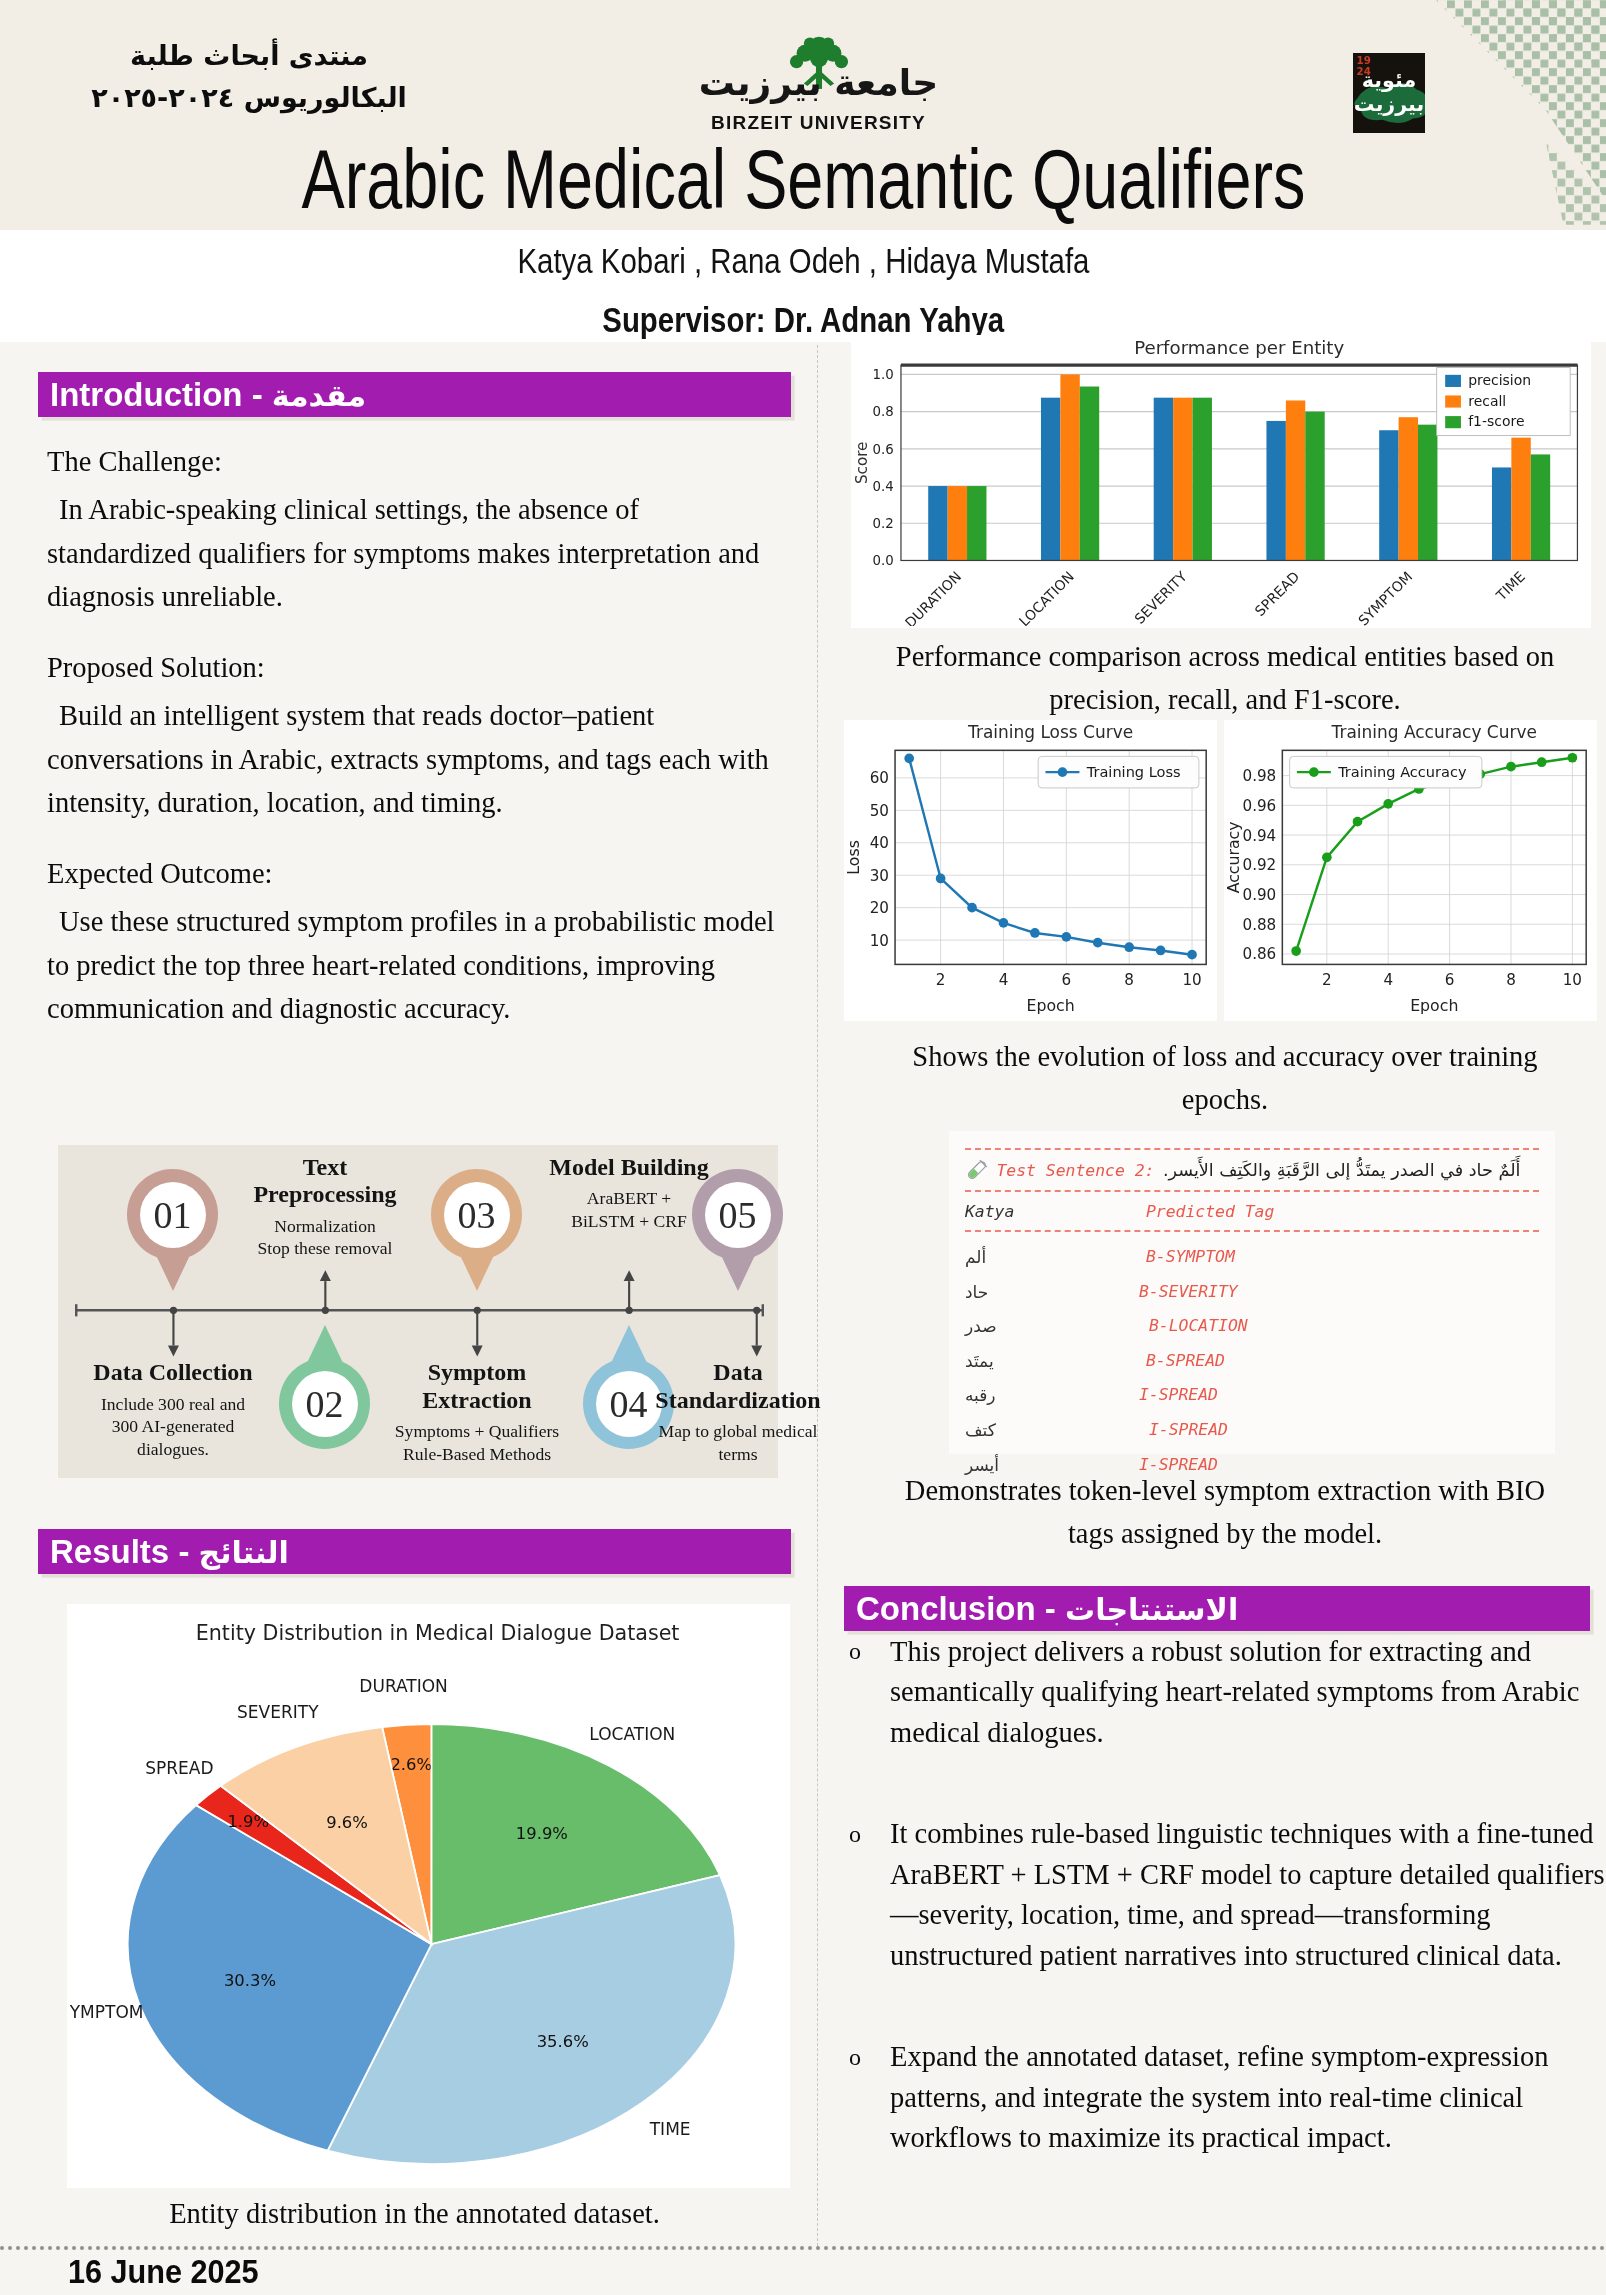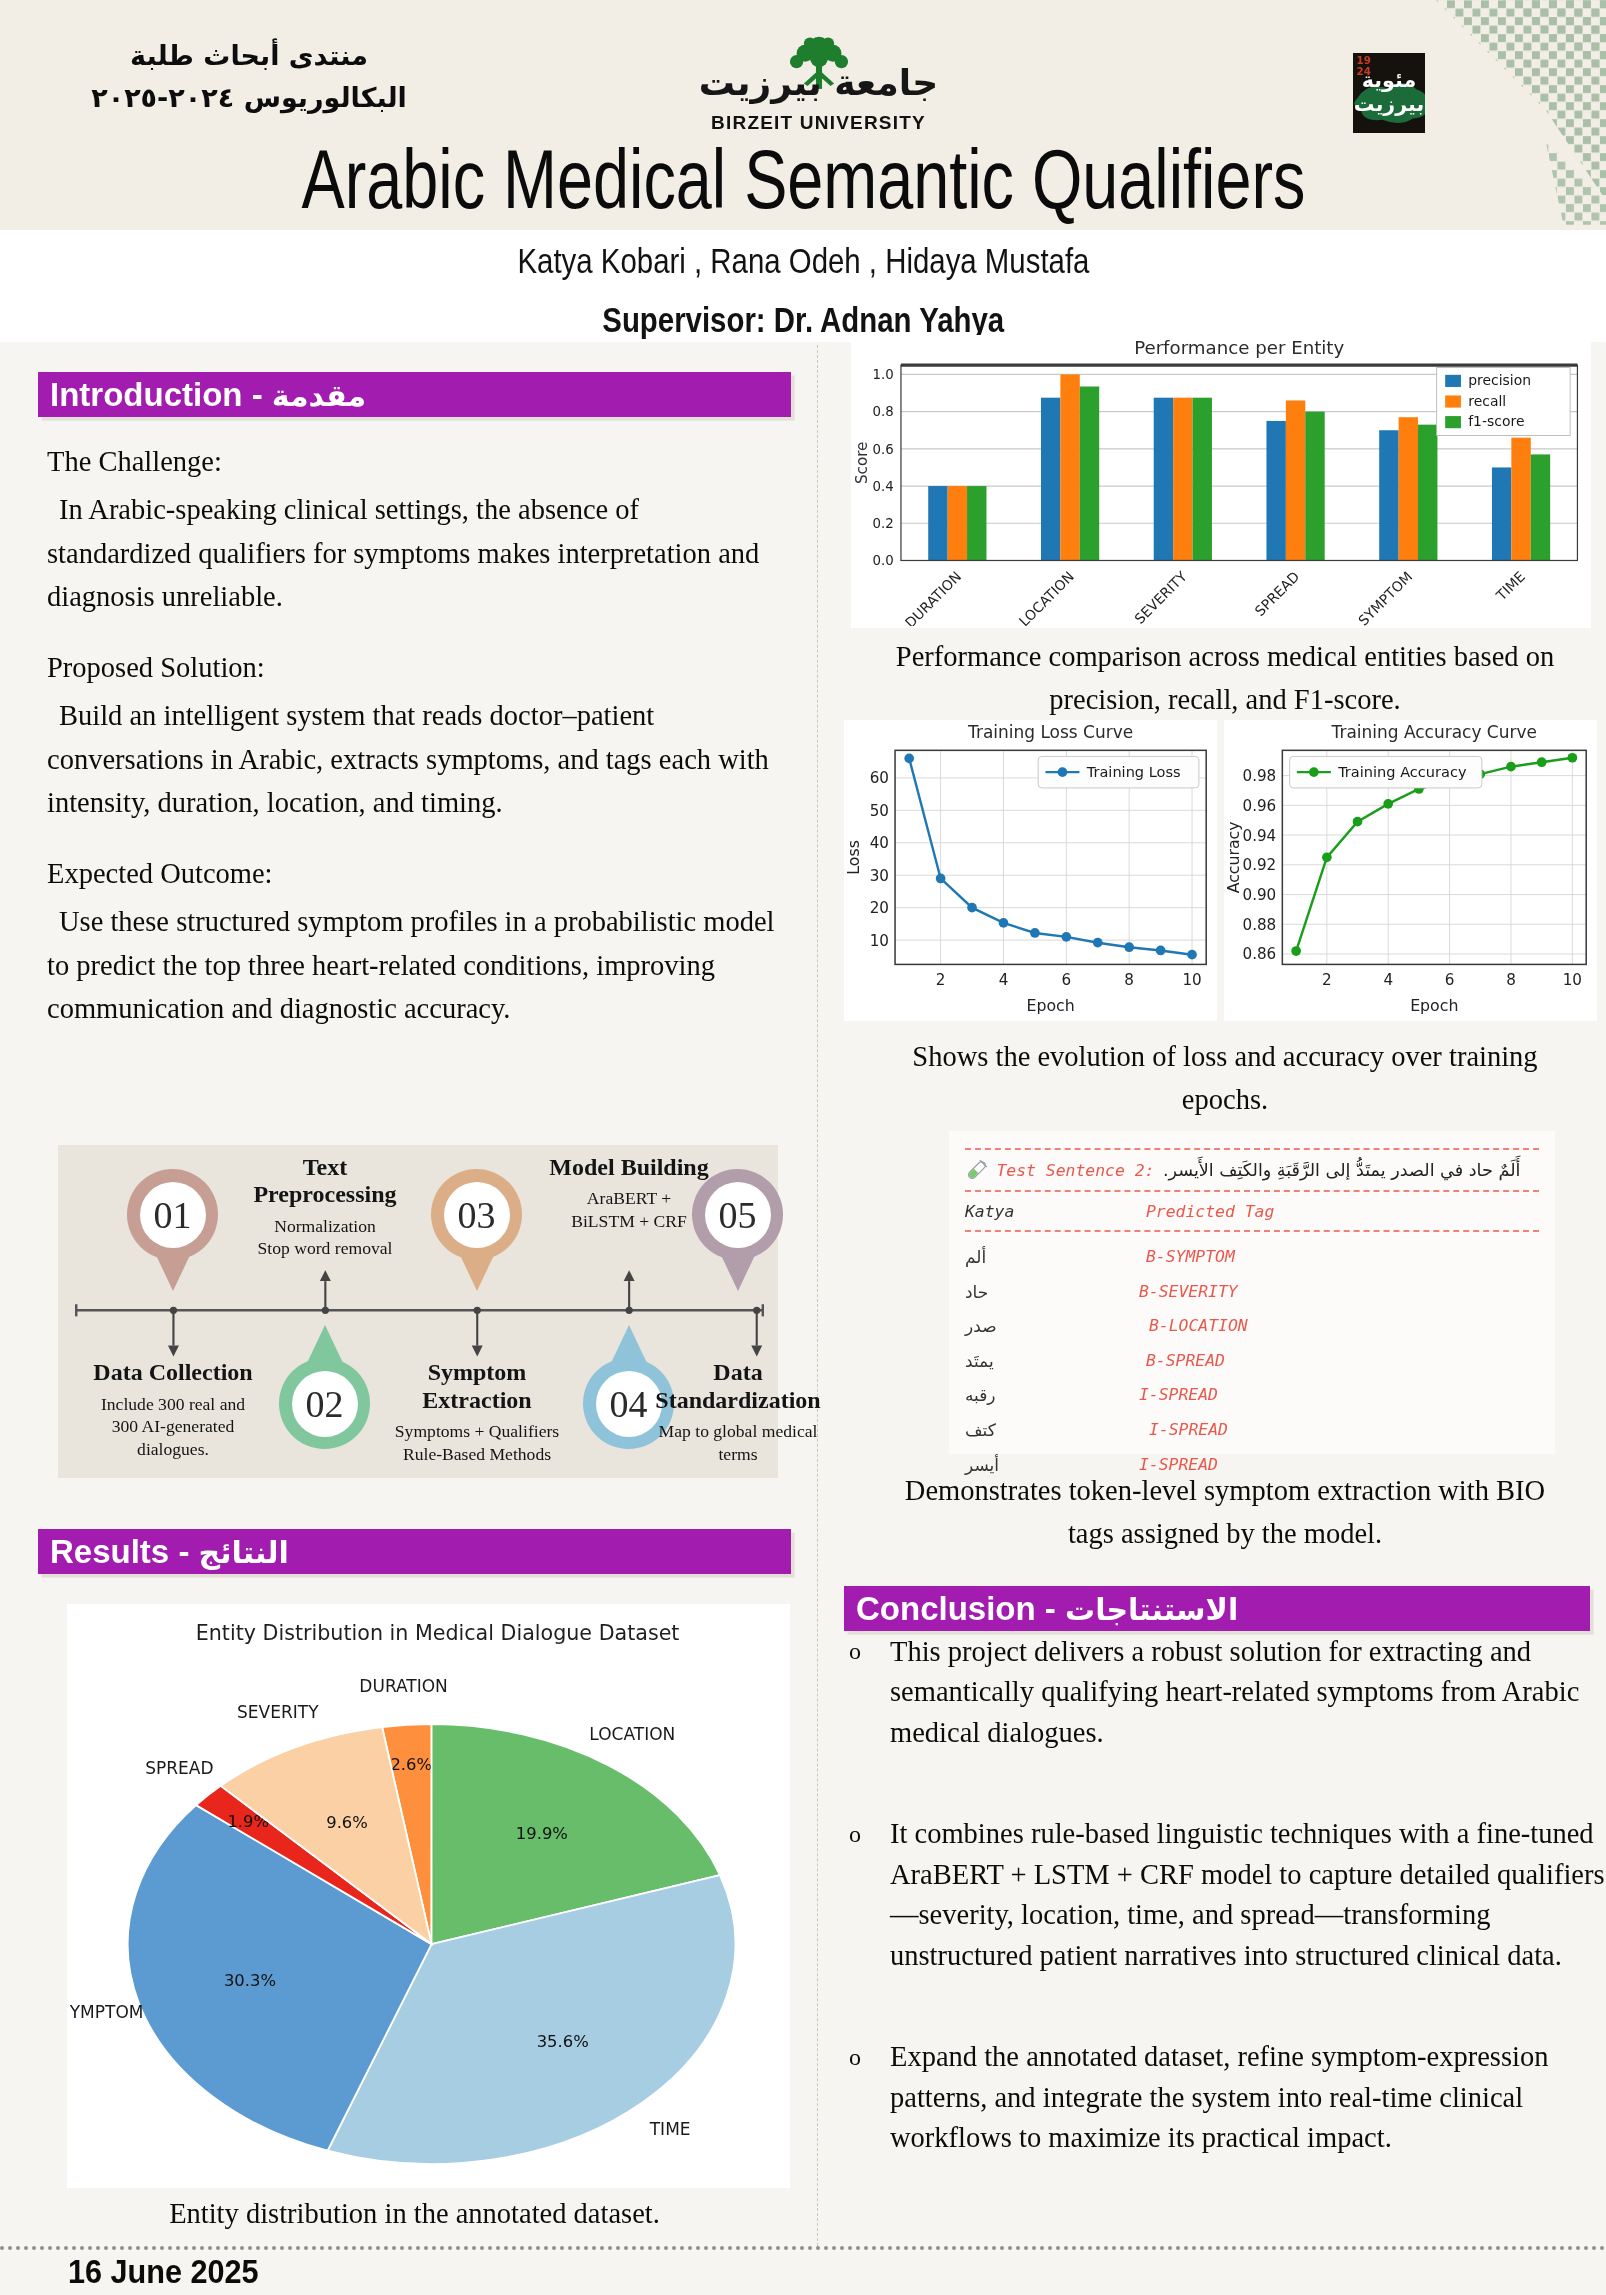--- a/index.html
+++ b/index.html
@@ -229,21 +229,21 @@
       </div>
     </div>
     <div class="step pin-bottom" style="left: 267px; --c: #80c79d;">
       <div class="tail"></div>
       <div class="pin">
           <div class="pin-inner">02</div>
         </div>
       <div class="step-text text-above">
         <div class="step-title">Text Preprocessing</div>
         <div class="step-desc">Normalization
-Stop word removal</div>
+Stop these removal</div>
       </div>
     </div>
     <div class="step pin-top" style="left: 419px; --c: #dcae88;">
       <div class="tail"></div>
       <div class="pin">
           <div class="pin-inner">03</div>
         </div>
       <div class="step-text text-below">
         <div class="step-title">Symptom Extraction</div>
         <div class="step-desc">Symptoms + Qualifiers Rule-Based Methods</div>

